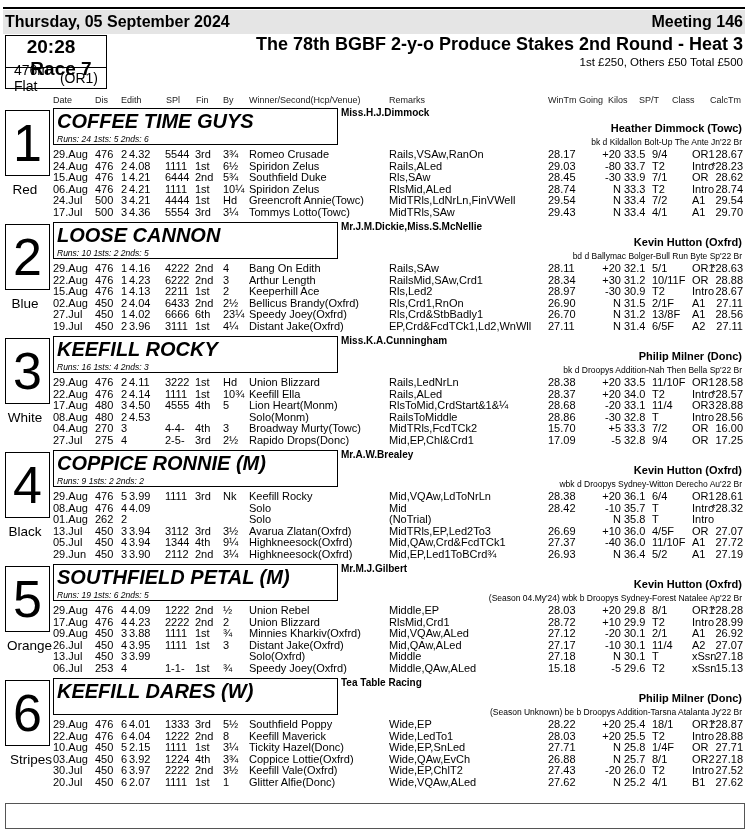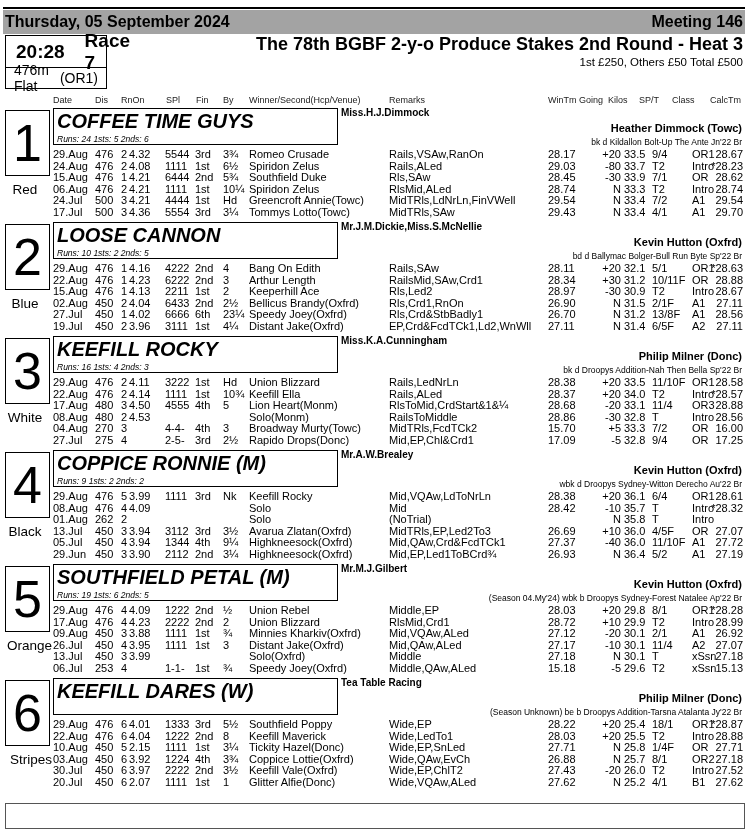--- a/index.html
+++ b/index.html
@@ -1,23 +1,23 @@
 <!DOCTYPE html>
 <html><head>
 <meta charset="utf-8">
 <style>
   html, body { margin:0; padding:0; background:#fff; }
   body { width:748px; height:832px; position:relative; overflow:hidden;
          font-family:"Liberation Sans", sans-serif; color:#000; }
   .topline { position:absolute; left:3px; right:3px; top:7px; height:2px; background:#000; }
-  .datebar { position:absolute; left:3px; right:3px; top:10px; height:24px; background:#a3a3a3;
+  .datebar { position:absolute; left:3px; right:3px; top:10px; height:24px; background:#e5e5e5;
              display:flex; justify-content:space-between; align-items:center; padding:0 2px;
              font-weight:bold; font-size:16px; box-sizing:border-box; }
   .racebox { position:absolute; left:5px; top:35px; width:102px; height:32px; border:1px solid #000; border-bottom:none;
-             font-weight:bold; font-size:19px; display:flex; align-items:center; padding-left:10px; box-sizing:border-box; }
+             font-weight:bold; font-size:19px; display:flex; align-items:center; padding-left:10px; box-sizing:border-box;flex-direction:column; }
   .racebox span:first-child { margin-right:20px; }
   .distbox { position:absolute; left:5px; top:67px; width:102px; height:22px; border:1px solid #000;
              font-size:14px; display:flex; justify-content:space-between; align-items:center; padding:0 8px; box-sizing:border-box; }
   .racetitle { position:absolute; right:5px; top:34px; font-weight:bold; font-size:18px; }
   .prizes { position:absolute; right:5px; top:56px; font-size:11.5px; }
   .colhead { position:absolute; top:95px; font-size:9px; color:#222; }
   .runner { position:absolute; left:0; width:748px; height:114px; }
   .trapbox { position:absolute; left:5px; top:4px; width:45px; height:66px; border:1px solid #000; box-sizing:border-box;
              font-size:52px; display:flex; align-items:center; justify-content:center; line-height:1; }
   .colour { position:absolute; left:0; width:50px; top:76px; text-align:center; font-size:13.5px; }
@@ -52,21 +52,21 @@
 </div>
 <div class="distbox">
   <span>476m Flat</span>
   <span>(OR1)</span>
 </div>
 <div class="racetitle">The 78th BGBF 2-y-o Produce Stakes 2nd Round - Heat 3</div>
 <div class="prizes">1st £250, Others £50 Total £500</div>
 
 <span class="colhead" style="left:53px">Date</span>
 <span class="colhead" style="left:95px">Dis</span>
-<span class="colhead" style="left:121px">RnOn</span>
+<span class="colhead" style="left:121px">Edith</span>
 <span class="colhead" style="left:166px">SPl</span>
 <span class="colhead" style="left:196px">Fin</span>
 <span class="colhead" style="left:223px">By</span>
 <span class="colhead" style="left:249px">Winner/Second(Hcp/Venue)</span>
 <span class="colhead" style="left:389px">Remarks</span>
 <span class="colhead" style="left:548px">WinTm</span>
 <span class="colhead" style="left:579px">Going</span>
 <span class="colhead" style="left:608px">Kilos</span>
 <span class="colhead" style="left:639px">SP/T</span>
 <span class="colhead" style="left:672px">Class</span>

